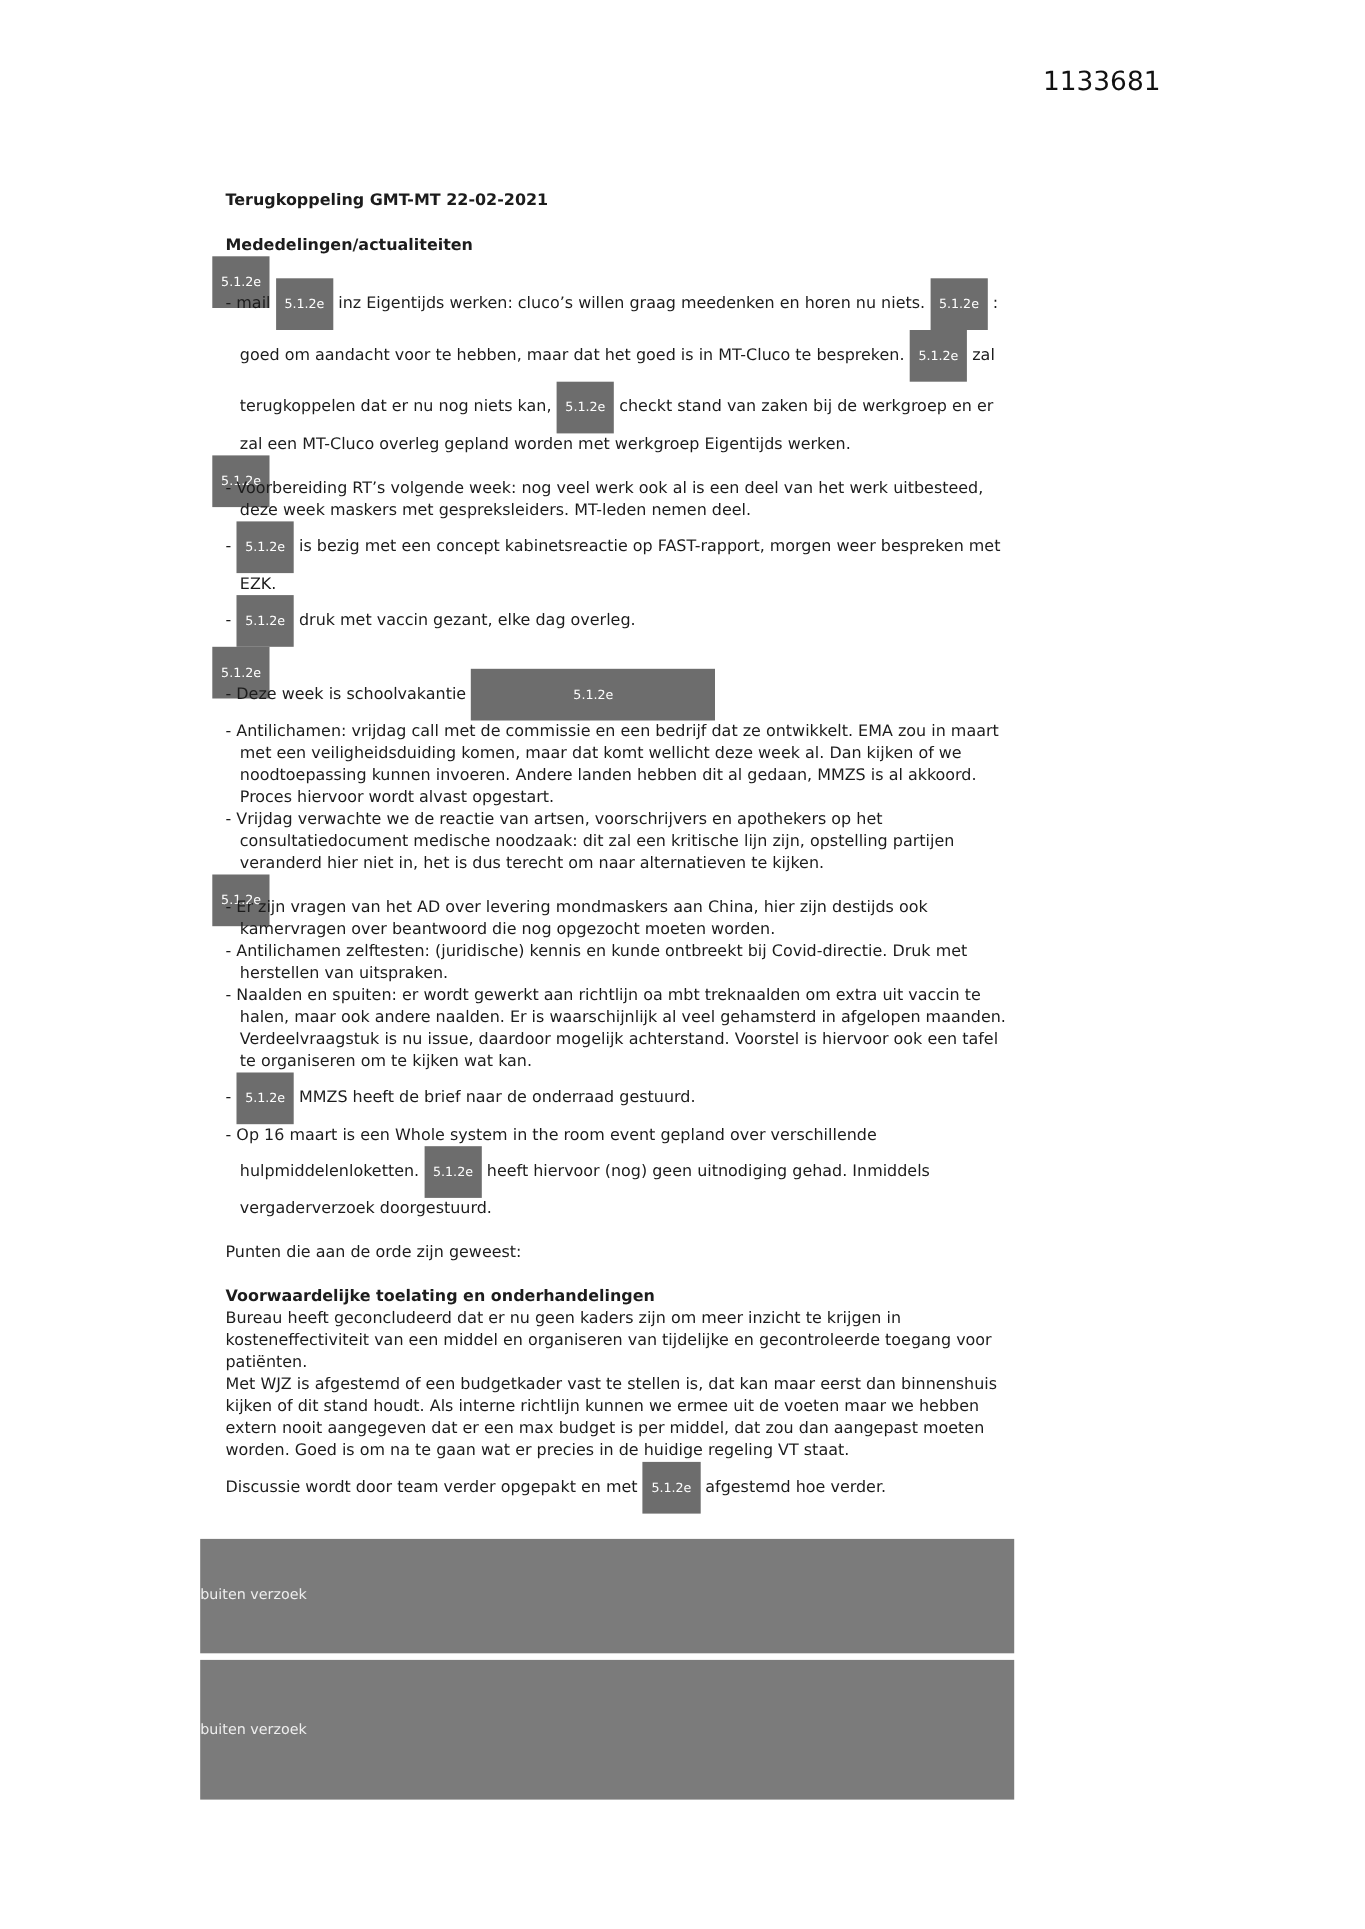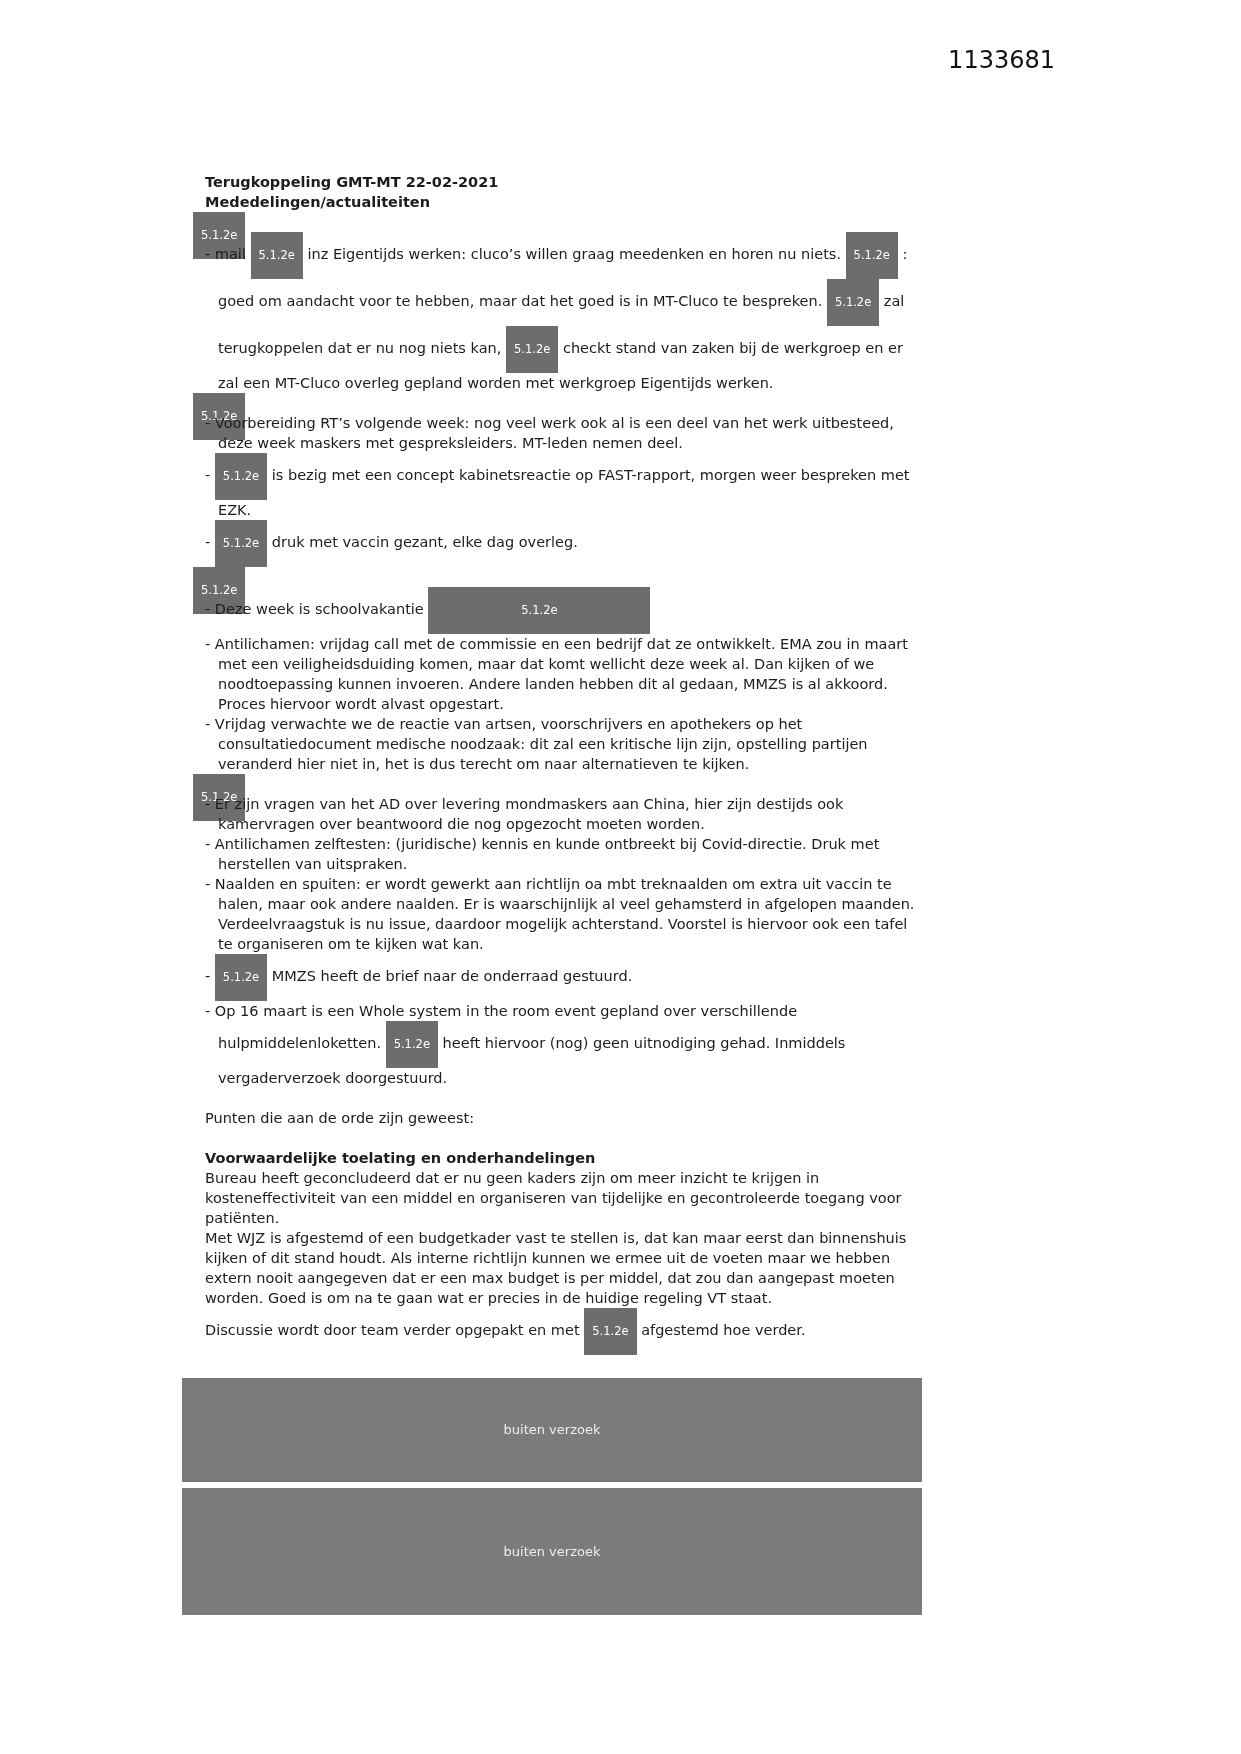--- a/index.html
+++ b/index.html
@@ -9,34 +9,34 @@
     width: 1241px;
     height: 1754px;
     margin: 0 auto;
     background: #ffffff;
     font-family: "DejaVu Sans", "Liberation Sans", sans-serif;
     color: #1c1c1c;
     overflow: hidden;
   }
   .page-number {
     position: absolute;
-    top: 46px;
+    top: 60px;
     right: 186px;
     font-size: 24px;
     color: #111;
   }
   .content {
     position: absolute;
     left: 205px;
     top: 172px;
     width: 719px;
     font-size: 14.5px;
     line-height: 20px;
   }
-  .doc-title { font-weight: bold; }
+  .doc-title { font-weight: bold; margin-bottom: 21px; }
   .h { font-weight: bold; }
   .para { margin: 0; }
   .bullet { padding-left: 13px; text-indent: -13px; }
   .gap { height: 20px; }
   .rline { margin-left: -12px; height: 20px; }
   .chip {
     display: inline-block;
     background: var(--redaction, #6d6d6d);
     color: #ffffff;
     font-size: 11.5px;
@@ -45,21 +45,20 @@
     text-indent: 0;
     white-space: nowrap;
     vertical-align: baseline;
   }
   .chip.wide { width: 222px; text-align: center; white-space: normal; }
   .gray-block {
     background: var(--block, #7b7b7b);
     color: #eeeeee;
     display: flex;
     align-items: center;
-    justify-content: center;
     font-size: 13px;
     margin-left: -23px;
     width: 740px;
   }
   .gb1 { height: 104px; margin-top: 3px; }
   .gb2 { height: 127px; margin-top: 6px; }
 </style>
 </head>
 <body>
 

